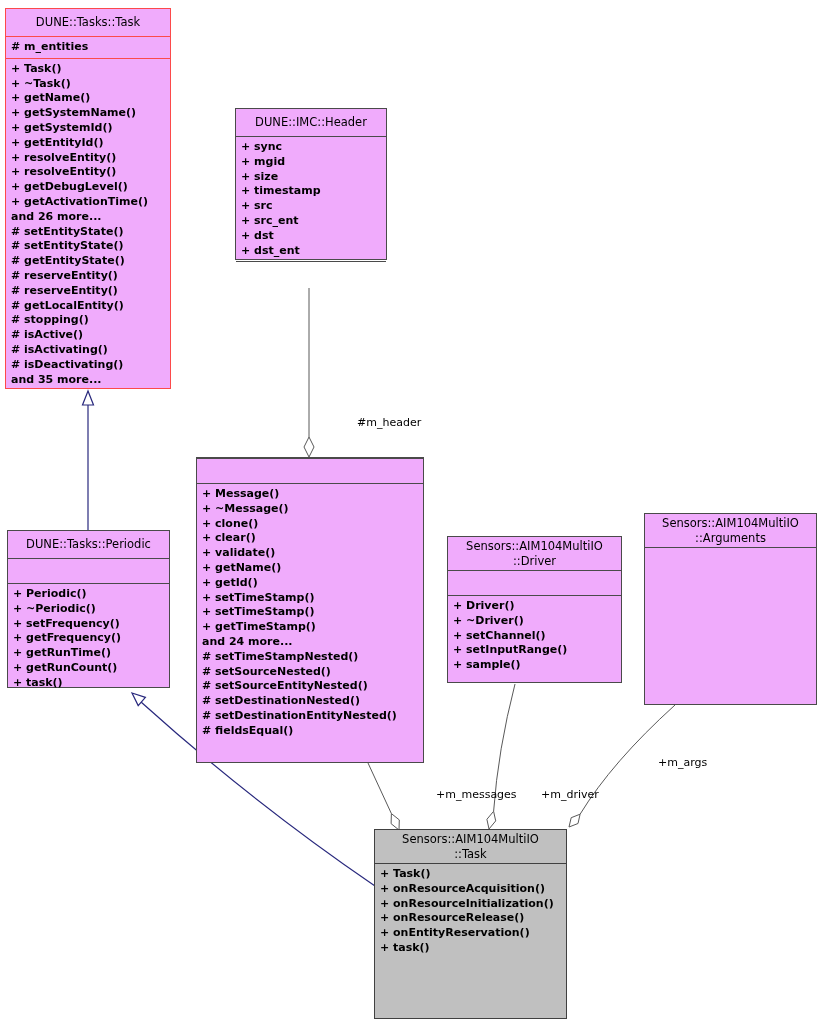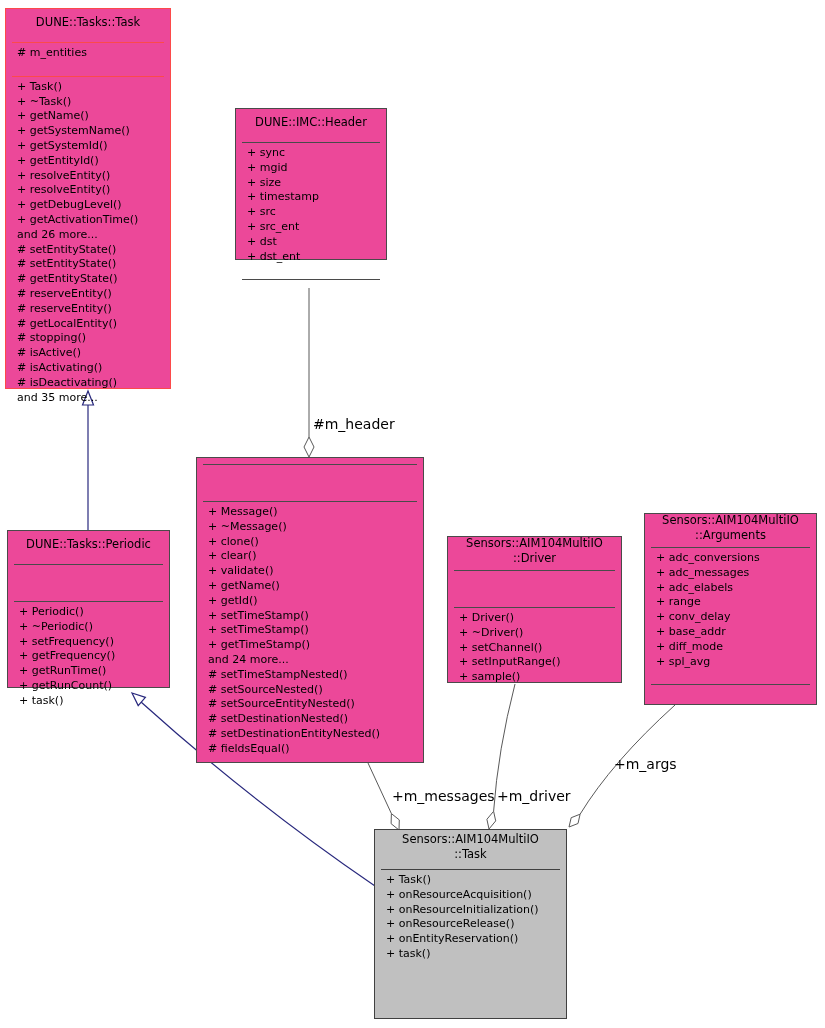--- a/index.html
+++ b/index.html
@@ -5,37 +5,37 @@
   html,body{margin:0;padding:0;background:#fff;}
   #canvas{
     position:relative;width:825px;height:1028px;background:#ffffff;
     font-family:"DejaVu Sans","Liberation Sans",sans-serif;color:#000;
     overflow:hidden;
   }
   #edges{position:absolute;left:0;top:0;z-index:0;}
   .uml{
     --bc:#4a4a4a;
     position:absolute;z-index:1;display:flex;flex-direction:column;
-    background:#ec4899;border:1px solid var(--bc);box-sizing:border-box;
+    background:#f0abfc;border:1px solid var(--bc);box-sizing:border-box;
     font-size:11px;
   }
   .uml.red{--bc:#fc4a4a;}
   .uml.selected{background:#c0c0c0;--bc:#404040;}
   .uml .title{
     display:flex;align-items:center;justify-content:center;text-align:center;
     min-height:23px;line-height:14.5px;padding:2px 2px;
     white-space:pre-line;font-size:11.5px;
   }
-  .uml ul{list-style:none;margin:6px;padding:3px 5px;box-sizing:border-box;}
+  .uml ul{list-style:none;margin:0;padding:3px 5px;box-sizing:border-box;font-weight:bold;}
   .uml .attrs{border-top:1px solid var(--bc);}
   .uml .attrs:empty{min-height:25px;}
   .uml .methods{border-top:1px solid var(--bc);flex:1;}
   .uml .methods:empty{min-height:26px;}
   .uml li{white-space:nowrap;line-height:14.8px;}
-  .elabel{position:absolute;z-index:2;font-size:14px;white-space:nowrap;}
+  .elabel{position:absolute;z-index:2;font-size:11px;white-space:nowrap;margin-left:44px;}
 </style>
 </head>
 <body>
 
 <div id="canvas">
 
   <svg id="edges" width="825" height="1028" viewBox="0 0 825 1028">
 
     <g stroke="#28287d" fill="none" stroke-width="1.2">
       <line x1="88" y1="530" x2="88" y2="405"></line>
@@ -160,30 +160,20 @@
         <li>+ ~Driver()</li>
         <li>+ setChannel()</li>
         <li>+ setInputRange()</li>
         <li>+ sample()</li>
       </ul>
   </div>
 
   <div class="uml" style="left:644px;top:513px;width:173px;height:192px">
     <div class="title">Sensors::AIM104MultiIO
 ::Arguments</div>
-    <ul class="attrs">
-        <li>+ adc_conversions</li>
-        <li>+ adc_messages</li>
-        <li>+ adc_elabels</li>
-        <li>+ range</li>
-        <li>+ conv_delay</li>
-        <li>+ base_addr</li>
-        <li>+ diff_mode</li>
-        <li>+ spl_avg</li>
-      </ul>
     <ul class="methods"></ul>
   </div>
 
   <div class="uml selected" style="left:374px;top:829px;width:193px;height:190px">
     <div class="title">Sensors::AIM104MultiIO
 ::Task</div>
     <ul class="methods">
         <li>+ Task()</li>
         <li>+ onResourceAcquisition()</li>
         <li>+ onResourceInitialization()</li>

